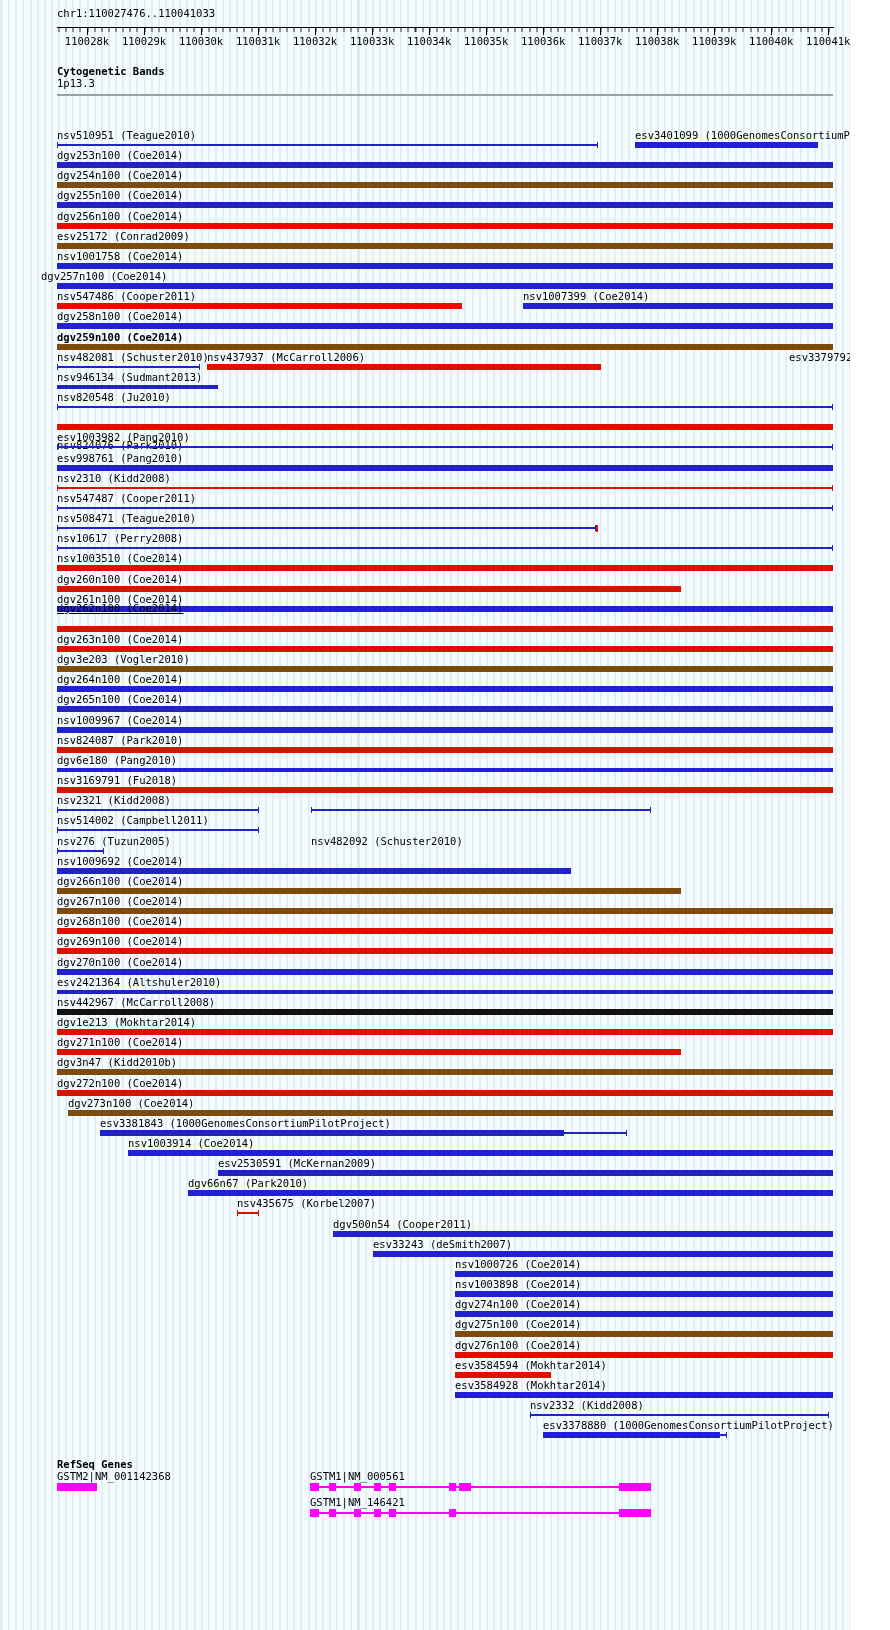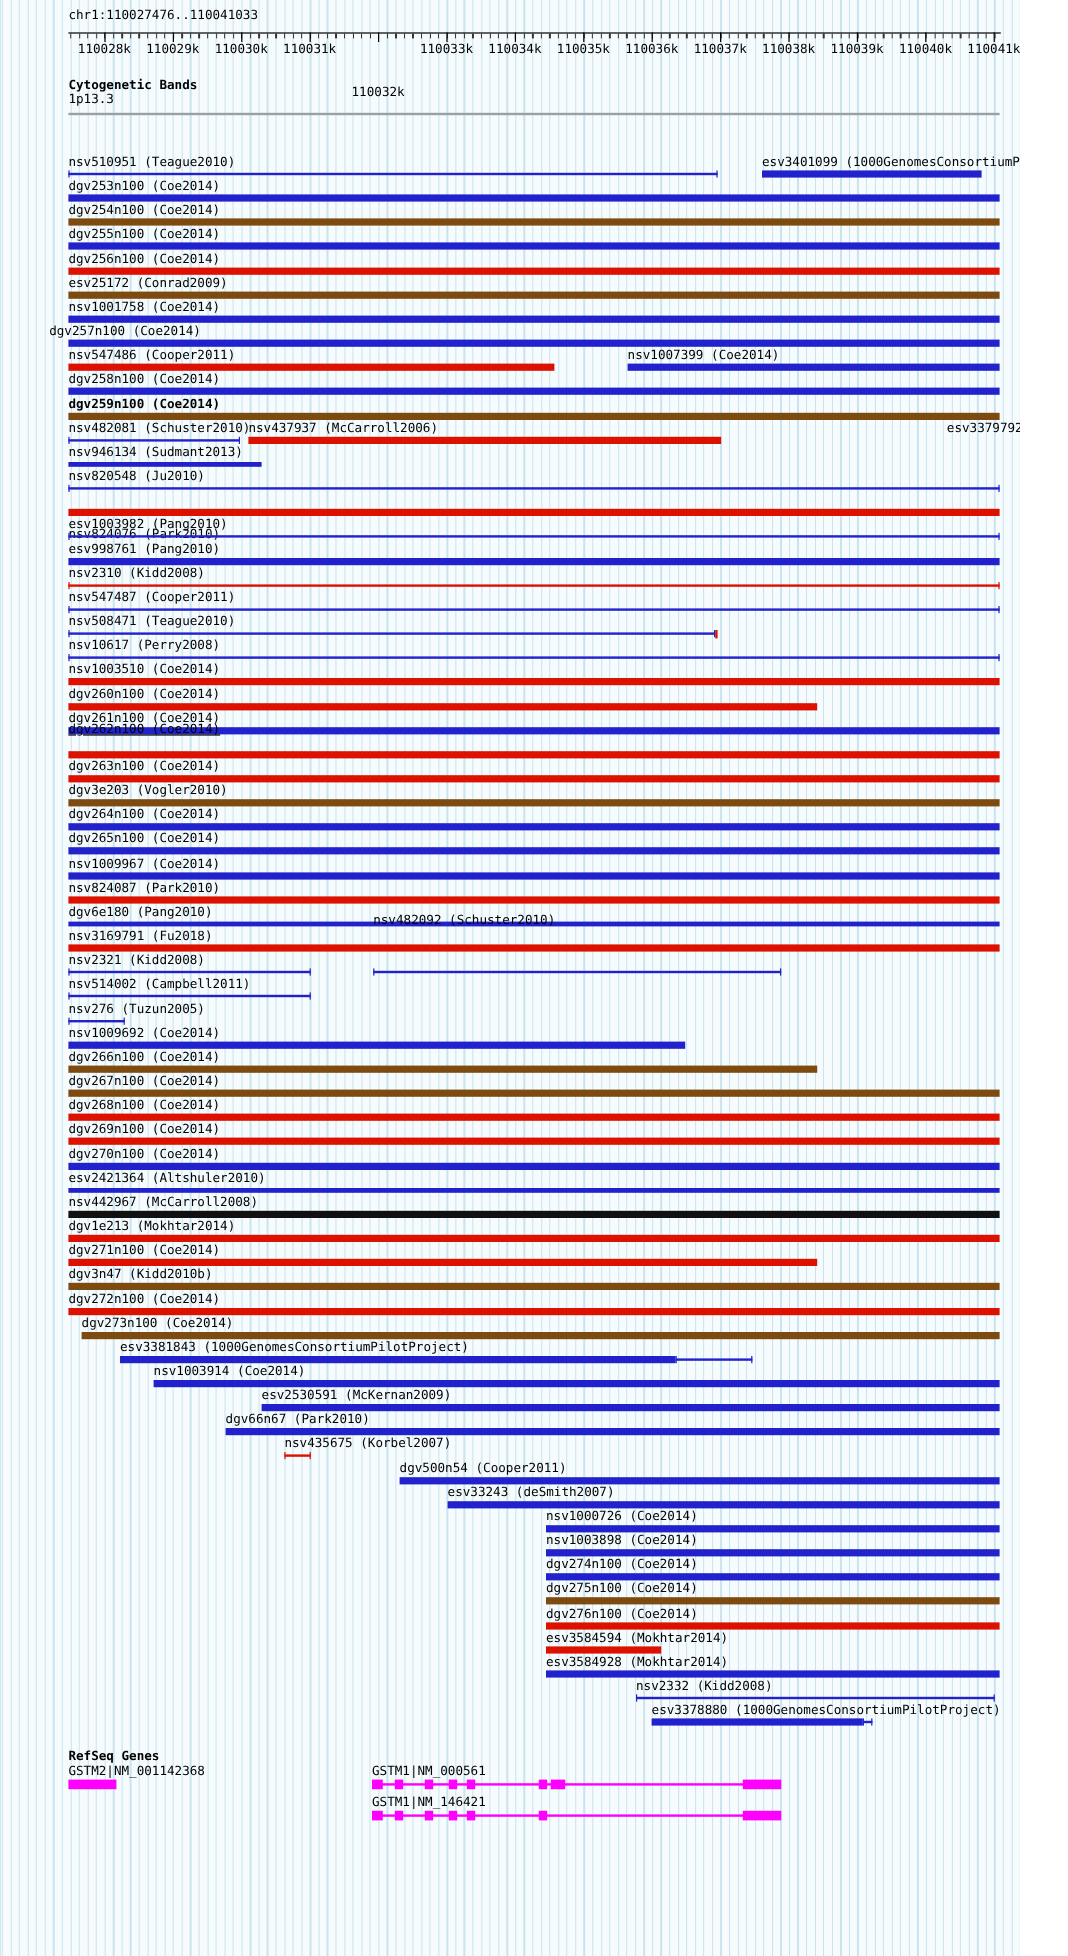--- a/index.html
+++ b/index.html
@@ -24,21 +24,21 @@
       <div class="seg" style="left: 57px; top: 28px; width: 777px; height: 4px; background-image: repeating-linear-gradient(90deg, rgb(51, 51, 51) 0px, rgb(51, 51, 51) 1px, transparent 1px, transparent 7.13px); background-position: 1.5px 0px;"></div>
       <div class="seg" style="left: 87px; top: 27px; width: 1px; height: 8px; background: rgb(0, 0, 0);"></div>
       <div class="lbl" style="left: 87px; top: 36px; transform: translateX(-50%);">110028k</div>
       <div class="seg" style="left: 144.02px; top: 27px; width: 1px; height: 8px; background: rgb(0, 0, 0);"></div>
       <div class="lbl" style="left: 144.02px; top: 36px; transform: translateX(-50%);">110029k</div>
       <div class="seg" style="left: 201.04px; top: 27px; width: 1px; height: 8px; background: rgb(0, 0, 0);"></div>
       <div class="lbl" style="left: 201.04px; top: 36px; transform: translateX(-50%);">110030k</div>
       <div class="seg" style="left: 258.06px; top: 27px; width: 1px; height: 8px; background: rgb(0, 0, 0);"></div>
       <div class="lbl" style="left: 258.06px; top: 36px; transform: translateX(-50%);">110031k</div>
       <div class="seg" style="left: 315.08px; top: 27px; width: 1px; height: 8px; background: rgb(0, 0, 0);"></div>
-      <div class="lbl" style="left: 315.08px; top: 36px; transform: translateX(-50%); margin-top: 36px;">110032k</div>
+      <div class="lbl" style="left: 315.08px; top: 36px; transform: translateX(-50%);">110032k</div>
       <div class="seg" style="left: 372.1px; top: 27px; width: 1px; height: 8px; background: rgb(0, 0, 0);"></div>
       <div class="lbl" style="left: 372.1px; top: 36px; transform: translateX(-50%);">110033k</div>
       <div class="seg" style="left: 429.12px; top: 27px; width: 1px; height: 8px; background: rgb(0, 0, 0);"></div>
       <div class="lbl" style="left: 429.12px; top: 36px; transform: translateX(-50%);">110034k</div>
       <div class="seg" style="left: 486.14px; top: 27px; width: 1px; height: 8px; background: rgb(0, 0, 0);"></div>
       <div class="lbl" style="left: 486.14px; top: 36px; transform: translateX(-50%);">110035k</div>
       <div class="seg" style="left: 543.16px; top: 27px; width: 1px; height: 8px; background: rgb(0, 0, 0);"></div>
       <div class="lbl" style="left: 543.16px; top: 36px; transform: translateX(-50%);">110036k</div>
       <div class="seg" style="left: 600.18px; top: 27px; width: 1px; height: 8px; background: rgb(0, 0, 0);"></div>
       <div class="lbl" style="left: 600.18px; top: 36px; transform: translateX(-50%);">110037k</div>
@@ -144,21 +144,21 @@
       <div class="lbl" style="left: 57px; top: 734.8px;">nsv824087 (Park2010)</div>
       <div class="seg" style="left: 57px; top: 746.8px; width: 776px; height: 6px; background: rgb(221, 17, 0);"></div>
       <div class="lbl" style="left: 57px; top: 754.96px;">dgv6e180 (Pang2010)</div>
       <div class="seg" style="left: 57px; top: 767.96px; width: 776px; height: 4px; background: rgb(34, 34, 204);"></div>
       <div class="lbl" style="left: 57px; top: 775.12px;">nsv3169791 (Fu2018)</div>
       <div class="seg" style="left: 57px; top: 787.12px; width: 776px; height: 6px; background: rgb(221, 17, 0);"></div>
       <div class="lbl" style="left: 57px; top: 795.28px;">nsv2321 (Kidd2008)</div>
       <div class="seg" style="left: 57px; top: 809.28px; width: 202px; height: 2px; background: rgb(34, 34, 204);"></div>
       <div class="seg" style="left: 57px; top: 807.28px; width: 1px; height: 6px; background: rgb(34, 34, 204);"></div>
       <div class="seg" style="left: 258px; top: 807.28px; width: 1px; height: 6px; background: rgb(34, 34, 204);"></div>
-      <div class="lbl" style="left: 311px; top: 762px;">nsv482092 (Schuster2010)</div>
+      <div class="lbl" style="left: 311px; top: 836px;">nsv482092 (Schuster2010)</div>
       <div class="seg" style="left: 311px; top: 809.28px; width: 340px; height: 2px; background: rgb(34, 34, 204);"></div>
       <div class="seg" style="left: 311px; top: 807.28px; width: 1px; height: 6px; background: rgb(34, 34, 204);"></div>
       <div class="seg" style="left: 650px; top: 807.28px; width: 1px; height: 6px; background: rgb(34, 34, 204);"></div>
       <div class="lbl" style="left: 57px; top: 815.44px;">nsv514002 (Campbell2011)</div>
       <div class="seg" style="left: 57px; top: 829.44px; width: 202px; height: 2px; background: rgb(34, 34, 204);"></div>
       <div class="seg" style="left: 57px; top: 827.44px; width: 1px; height: 6px; background: rgb(34, 34, 204);"></div>
       <div class="seg" style="left: 258px; top: 827.44px; width: 1px; height: 6px; background: rgb(34, 34, 204);"></div>
       <div class="lbl" style="left: 57px; top: 835.6px;">nsv276 (Tuzun2005)</div>
       <div class="seg" style="left: 57px; top: 849.6px; width: 47px; height: 2px; background: rgb(34, 34, 204);"></div>
       <div class="seg" style="left: 57px; top: 847.6px; width: 1px; height: 6px; background: rgb(34, 34, 204);"></div>

